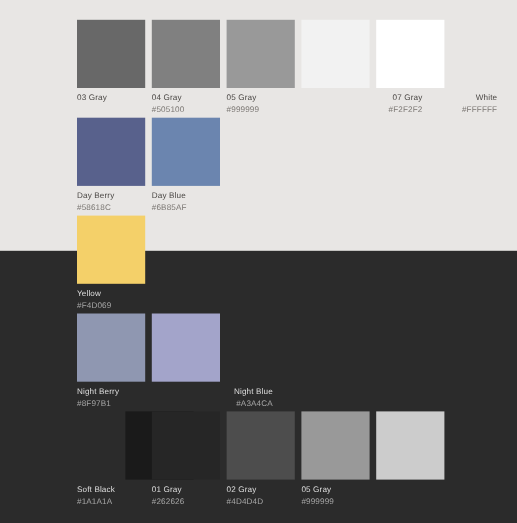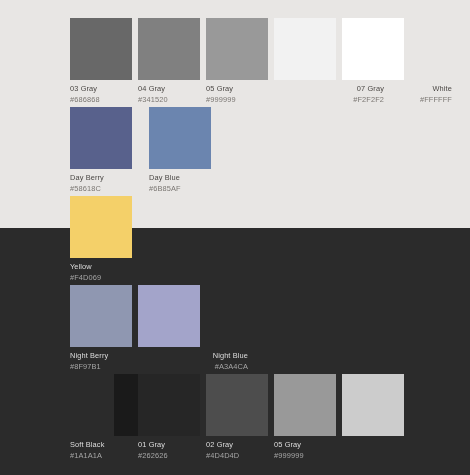--- a/index.html
+++ b/index.html
@@ -79,28 +79,27 @@
 
 <div id="stage">
   <div class="band band-light"></div>
   <div class="band band-dark"></div>
   <div id="rows">
       <div class="row" style="top: 18px;">
         <div class="swatch on-light" style="left: 70px;">
           <span class="chip" style="background: rgb(104, 104, 104);"></span>
           <div class="caption">
             <span class="cap-name">03 Gray</span>
-            <span class="cap-hex">#686868</span>
           </div>
         </div>
         <div class="swatch on-light" style="left: 138px;">
           <span class="chip" style="background: rgb(128, 128, 128);"></span>
           <div class="caption">
             <span class="cap-name">04 Gray</span>
-            <span class="cap-hex">#341520</span>
+            <span class="cap-hex">#505100</span>
           </div>
         </div>
         <div class="swatch on-light" style="left: 206px;">
           <span class="chip" style="background: rgb(153, 153, 153);"></span>
           <div class="caption">
             <span class="cap-name">05 Gray</span>
             <span class="cap-hex">#999999</span>
           </div>
         </div>
         <div class="swatch on-light" style="left: 274px; text-align: right;">
@@ -119,21 +118,21 @@
         </div>
       </div>
       <div class="row" style="top: 107px;">
         <div class="swatch on-light" style="left: 70px;">
           <span class="chip" style="background: rgb(88, 97, 140);"></span>
           <div class="caption">
             <span class="cap-name">Day Berry</span>
             <span class="cap-hex">#58618C</span>
           </div>
         </div>
-        <div class="swatch on-light" style="left: 138px; margin-left: 11px;">
+        <div class="swatch on-light" style="left: 138px;">
           <span class="chip" style="background: rgb(107, 133, 175);"></span>
           <div class="caption">
             <span class="cap-name">Day Blue</span>
             <span class="cap-hex">#6B85AF</span>
           </div>
         </div>
       </div>
       <div class="row" style="top: 196px;">
         <div class="swatch on-dark" style="left: 70px;">
           <span class="chip" style="background: rgb(244, 208, 105);"></span>

